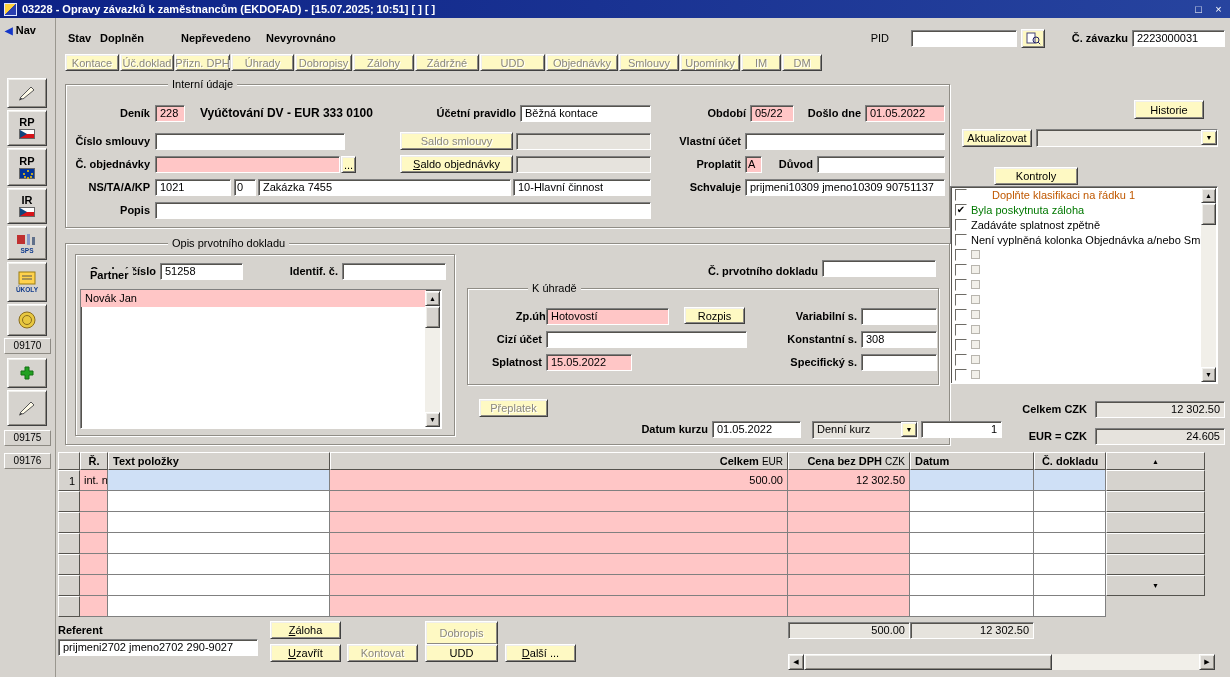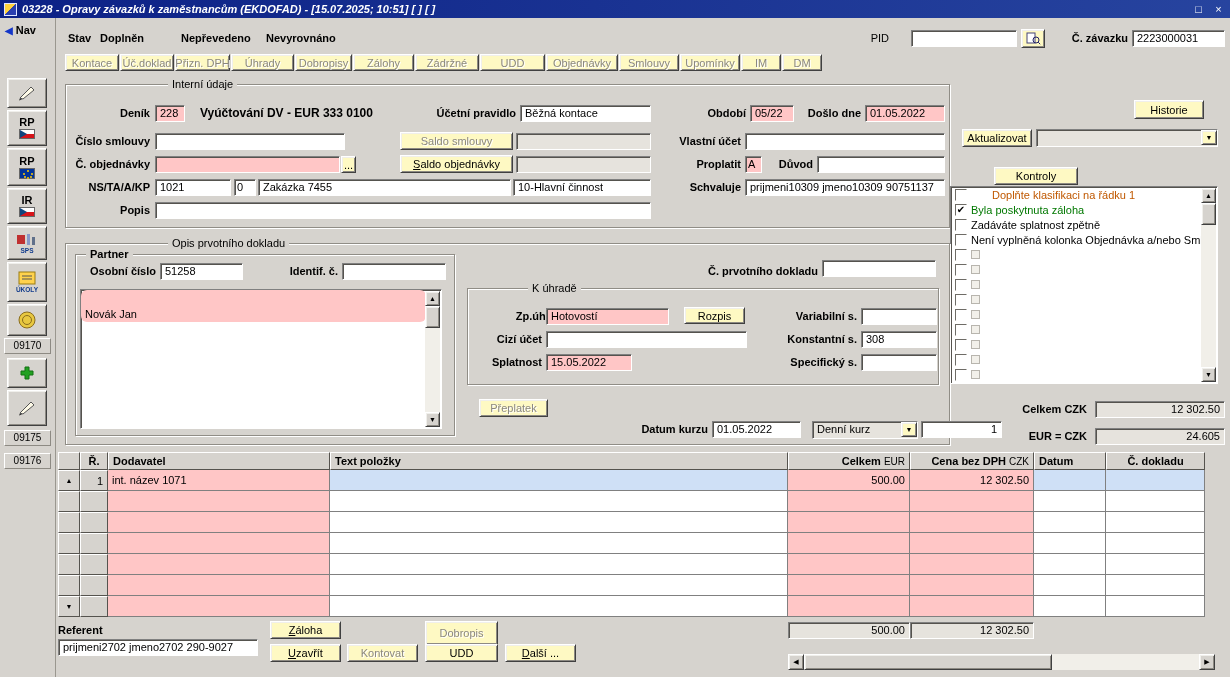--- a/index.html
+++ b/index.html
@@ -4,21 +4,21 @@
 <style>
   * { margin:0; padding:0; box-sizing:border-box; }
   html,body { width:1230px; height:677px; }
   body { position:relative; overflow:hidden; background:#d6d3ce; color:#000;
          font-family:"Liberation Sans", sans-serif; font-size:11px; }
 
   
   .titlebar { position:absolute; left:0; top:0; width:1230px; height:18px;
               background:linear-gradient(90deg, var(--titlebar-blue,#0c2186), #27449f);
               color:#fff; display:flex; align-items:center; gap:5px; padding:0 4px; }
-  .title-text { font-weight:bold; font-size:11px; white-space:nowrap; overflow:hidden; flex:1;font-style:italic; }
+  .title-text { font-weight:bold; font-size:11px; white-space:nowrap; overflow:hidden; flex:1; }
   .app-icon { width:13px; height:13px; flex:0 0 13px;
               background:linear-gradient(135deg,#ffd23d 0 46%, #2a3fb0 46% 100%);
               border:1px solid #dfe6ff; }
   .title-btn { width:15px; text-align:center; font-size:11px; line-height:16px; cursor:default; }
 
   
   .sidebar { position:absolute; left:0; top:18px; width:56px; bottom:0;
              background:#d6d3ce; border-right:1px solid #9a978f; }
   .nav-item { position:absolute; left:5px; top:6px; font-size:11px; font-weight:bold; color:#000;
               display:flex; align-items:center; gap:3px; }
@@ -56,21 +56,21 @@
   .field.rt   { text-align:right; }
   .combo-btn { position:absolute; width:16px; height:15px; font-size:7px; }
 
   .lbl { position:absolute; font-weight:bold; font-size:11px; height:17px; line-height:17px;
          text-align:right; white-space:nowrap; }
   .lbl.nb { font-weight:normal; }
   .val { position:absolute; font-weight:bold; font-size:11px; white-space:nowrap; }
 
   .groupbox { position:absolute; border:1px solid #908d86; box-shadow:inset 1px 1px 0 #fff, 1px 1px 0 #fff; }
   .grouplabel { position:absolute; height:13px; line-height:13px; background:#d6d3ce; padding:0 4px; z-index:2; font-size:11px; }
-  .grouplabel.b { font-weight:bold; }
+  .grouplabel.b { font-weight:bold;margin-top:21px; }
 
   .listbox { position:absolute; background:#fff; border:1px solid; border-color:#808080 #fff #fff #808080;
              box-shadow:inset 1px 1px 0 #55534e; overflow:hidden; }
 
   .k-item { height:15px; display:flex; align-items:center; gap:4px; padding-left:4px; white-space:nowrap; overflow:hidden; }
   .k-0 { color:var(--warning-orange,#c05800);gap:25px; }
   .k-1 { color:var(--ok-green,#007800); }
   .cb { flex:0 0 12px; width:12px; height:12px; background:#fff; border:1px solid; border-color:#6e6c66 #fff #fff #6e6c66;
         font-size:10px; line-height:10px; text-align:center; color:#000; }
   .k-stub { width:9px; height:9px; border:1px solid #b8b5ae; background:#f2f0ea; }
@@ -98,21 +98,21 @@
   .unit { font-weight:normal; font-size:10px; margin-left:3px; }
   .tbl .g { background:#d6d3ce; border:1px solid; border-color:#fff #55534e #55534e #fff;
             display:flex; align-items:center; justify-content:center; font-size:7px; }
   .tbl .c { background:#fff; border-right:1px solid #808080; border-bottom:1px solid #808080;
             display:flex; align-items:center; padding:0 4px; white-space:nowrap; overflow:hidden; }
   .tbl .c.num { background:#d6d3ce; border:1px solid; border-color:#fff #55534e #55534e #fff; justify-content:flex-end; }
   .tbl .c.pink { background:var(--field-pink,#ffc6c6); }
   .tbl .c.sel { background:var(--selection-blue,#cfe0f6); }
   .tbl .c.rt { justify-content:flex-end; }
 
-  .p-row { height:17px; line-height:17px; padding:16px 4px; margin-right:15px; background:var(--field-pink,#ffc6c6); white-space:nowrap; overflow:hidden;border-radius:6px; }
+  .p-row { height:17px; line-height:17px; padding:0 4px; margin-right:15px; background:var(--field-pink,#ffc6c6); white-space:nowrap; overflow:hidden; }
 </style>
 </head>
 <body>
 
 <div class="titlebar">
   <span class="app-icon"></span>
   <span class="title-text">03228 - Opravy závazků k zaměstnancům (EKDOFAD) - [15.07.2025; 10:51]  [ ]  [ ]</span>
   <span class="title-btn"><span>□</span></span>
   <span class="title-btn"><span>×</span></span>
 </div>
@@ -388,21 +388,20 @@
 <div class="field rt" style="left:921px;top:421px;width:81px">1</div>
 <div class="lbl" style="left:987px;top:401px;width:100px">Celkem CZK</div>
 <div class="field gray rt" style="left:1095px;top:401px;width:130px">12 302.50</div>
 <div class="lbl" style="left:987px;top:428px;width:100px">EUR = CZK</div>
 <div class="field gray rt" style="left:1095px;top:428px;width:130px">24.605</div>
 
 <div class="tbl">
 
   <div class="h"></div>
   <div class="h ct">Ř.</div>
-  <div class="h">Dodavatel</div>
   <div class="h">Text položky</div>
   <div class="h rt">
       <span>Celkem</span>
       <span class="unit">EUR</span>
     </div>
   <div class="h rt">
       <span>Cena bez DPH</span>
       <span class="unit">CZK</span>
     </div>
   <div class="h">Datum</div>

